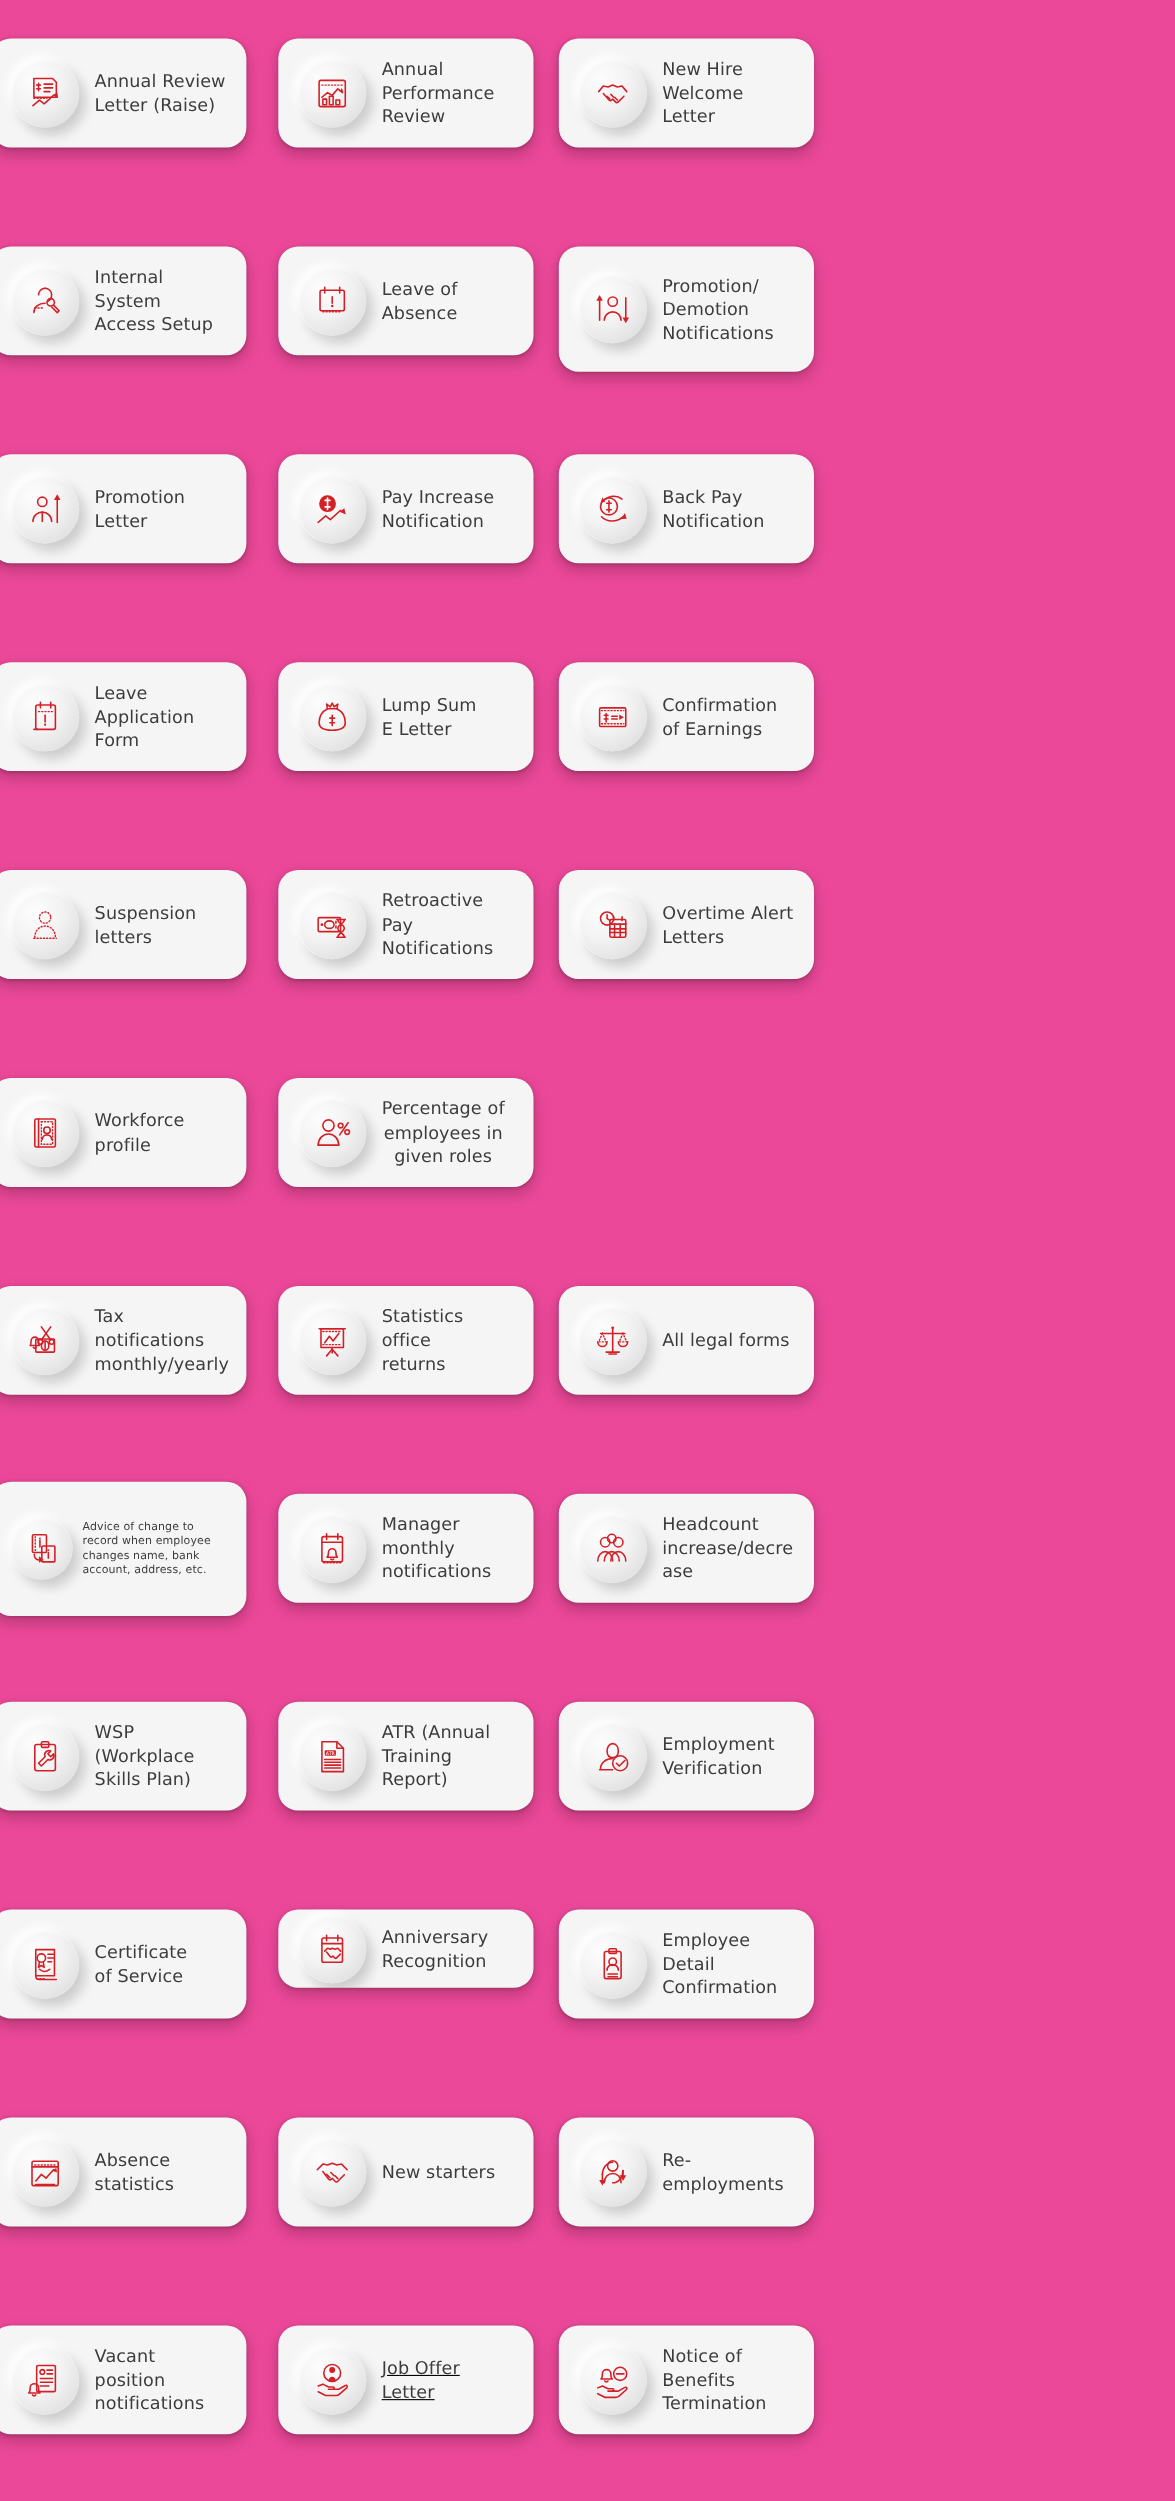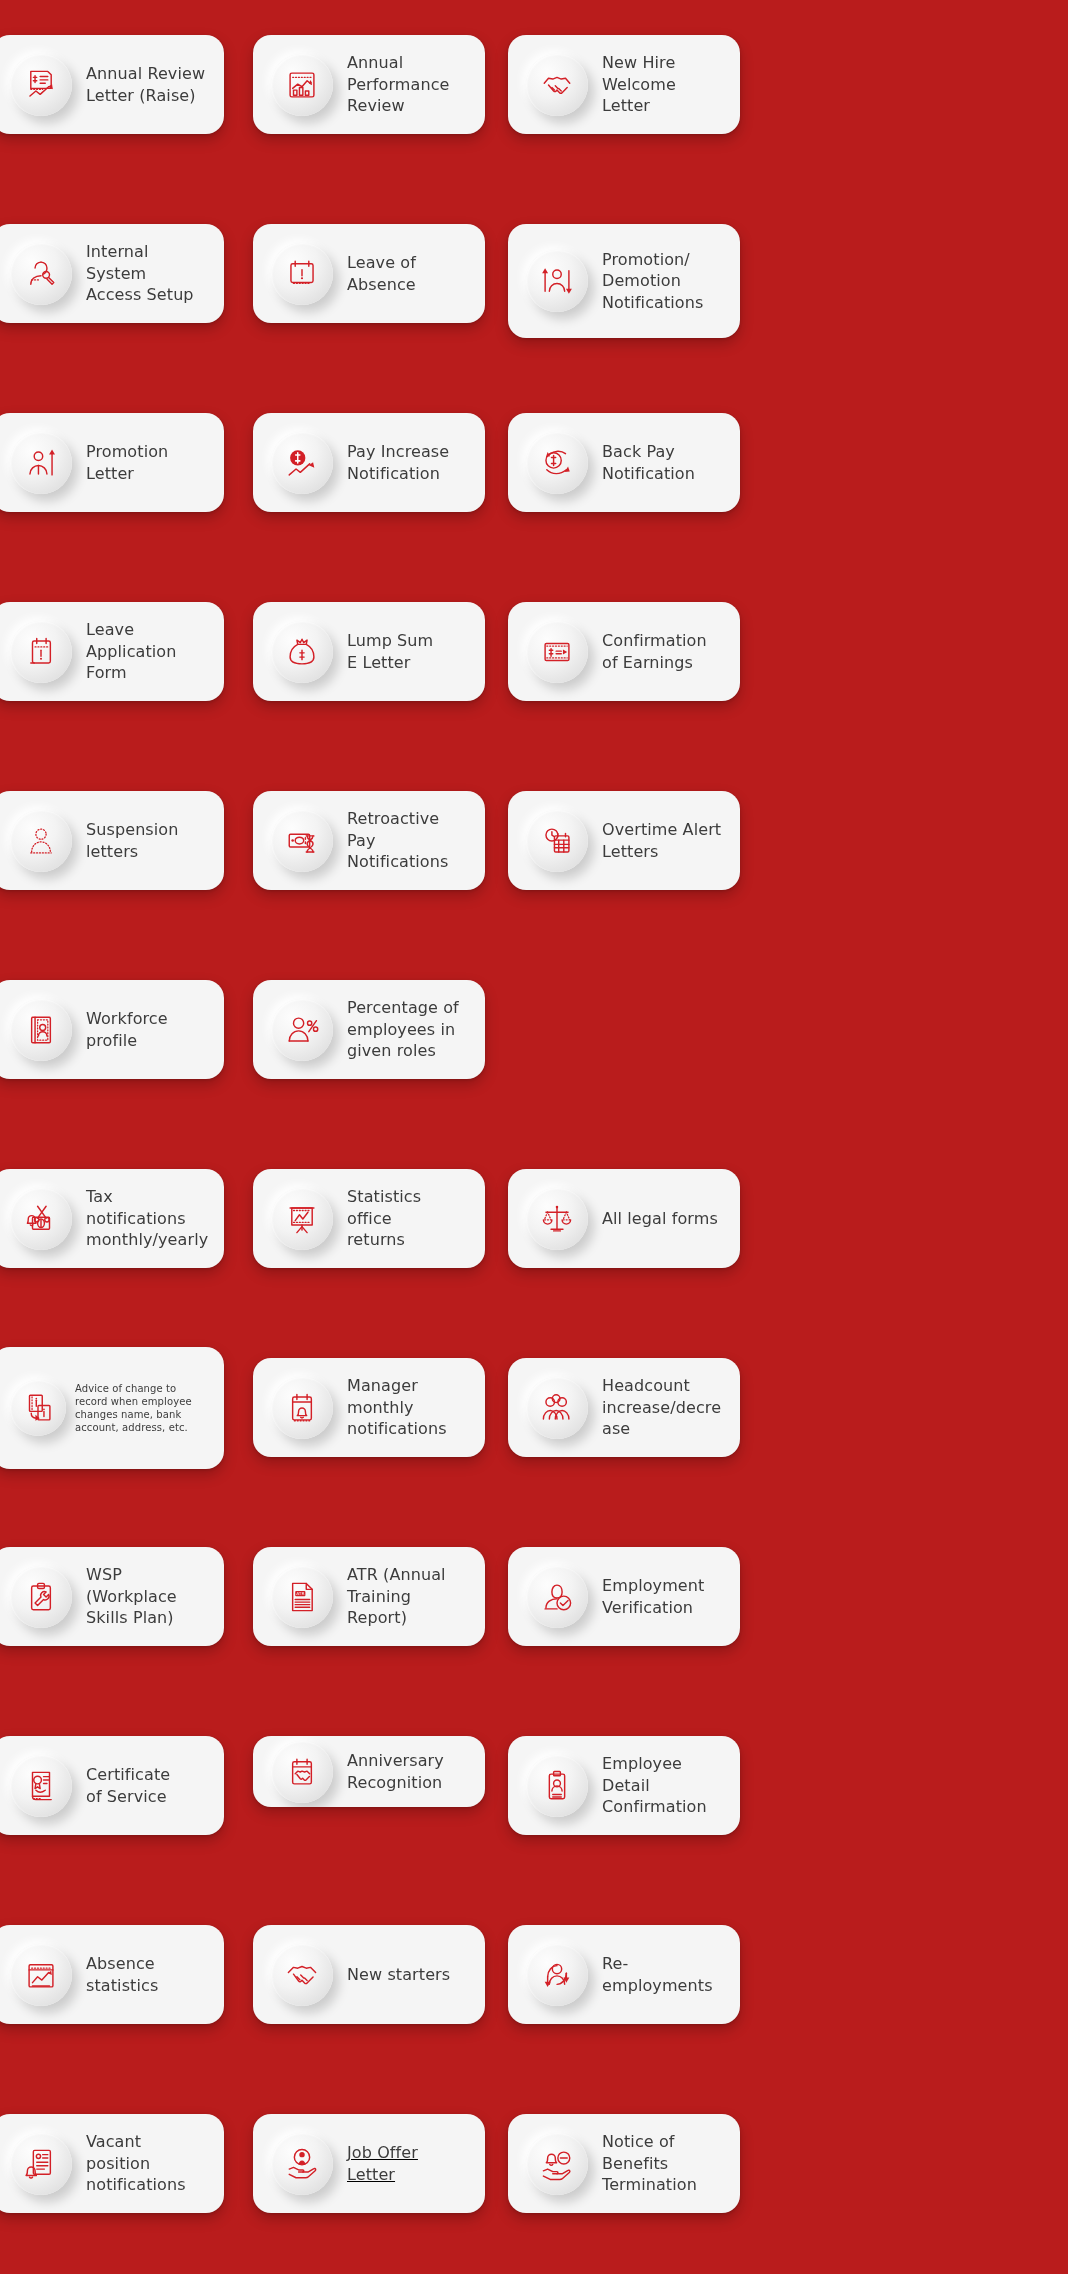--- a/index.html
+++ b/index.html
@@ -12,21 +12,21 @@
 
   body {
     background: #4a7050;
     font-family: "DejaVu Sans", sans-serif;
   }
 
   #grid {
     position: relative;
     width: 1068px;
     height: 2274px;
-    background: #b91c1c;
+    background: #ec4899;
   }
 
   
   .card {
     position: absolute;
     background: #f5f5f5;
     border-radius: 18px;
     display: flex;
     align-items: center;
     box-shadow: 0 6px 14px rgba(0,0,0,0.22),
@@ -319,21 +319,21 @@
 <rect class="ico" x="9" y="5" width="22" height="30" rx="1.5"></rect>
 <path class="ico" d="M13 5v30"></path>
 <path class="ico-d" d="M16 8h12v24H16z"></path>
 <circle class="ico" cx="22" cy="17" r="3.5"></circle>
 <path class="ico" d="M17 27c0-3 2.5-5 5-5s5 2 5 5"></path>
           </svg>
         </div>
         <div class="label">Workforce profile</div>
       </div>
     </div>
-    <div class="card" style="left: 253px; top: 980px; width: 232px; height: 99px;">
+    <div class="card" style="left: 253px; top: 980px; width: 232px; height: 99px; text-align: center;">
       <div class="card-inner">
         <div class="badge">
           <svg viewBox="0 0 40 40">
 <circle class="ico" cx="16" cy="12" r="6"></circle>
 <path class="ico" d="M5 33c0-7 5-12 11-12s11 5 11 12"></path>
 <path class="ico" d="M5 33h22"></path>
 <circle class="ico" cx="29" cy="12" r="2.5"></circle>
 <circle class="ico" cx="36" cy="19" r="2.5"></circle>
 <path class="ico" d="M37 9L28 22"></path>
           </svg>
@@ -543,21 +543,21 @@
         <div class="badge">
           <svg viewBox="0 0 40 40">
 <path class="ico" d="M4 17l6-6 5 1 5-2 5 2 5-1 6 6"></path>
 <path class="ico" d="M10 19l6 8c1 1.2 2.2 1.2 3 .2l1-1 3 3.2c1 1 2.2 1 3 0l7-7"></path>
 <path class="ico" d="M14 22l3.5 3.5M18.5 20l3.5 3.5M23 23.5l3 3"></path>
           </svg>
         </div>
         <div class="label">New starters</div>
       </div>
     </div>
-    <div class="card" style="left: 508px; top: 1925px; width: 232px; height: 99px;">
+    <div class="card" style="left: 508px; top: 1925px; width: 232px; height: 99px; border-radius: 19px;">
       <div class="card-inner">
         <div class="badge">
           <svg viewBox="0 0 40 40">
 <circle class="ico" cx="20" cy="13" r="5.5"></circle>
 <path class="ico" d="M11 31c0-6 4-10 9-10s9 4 9 10"></path>
 <path class="ico" d="M9 22c0-7 5-13 11-13"></path>
 <path class="ico-f" d="M9 34l-3.5-6h7z"></path>
 <path class="ico" d="M9 28V22"></path>
 <path class="ico" d="M31 18c0 7-5 13-11 13"></path>
 <path class="ico" d="M31 18v6"></path>

